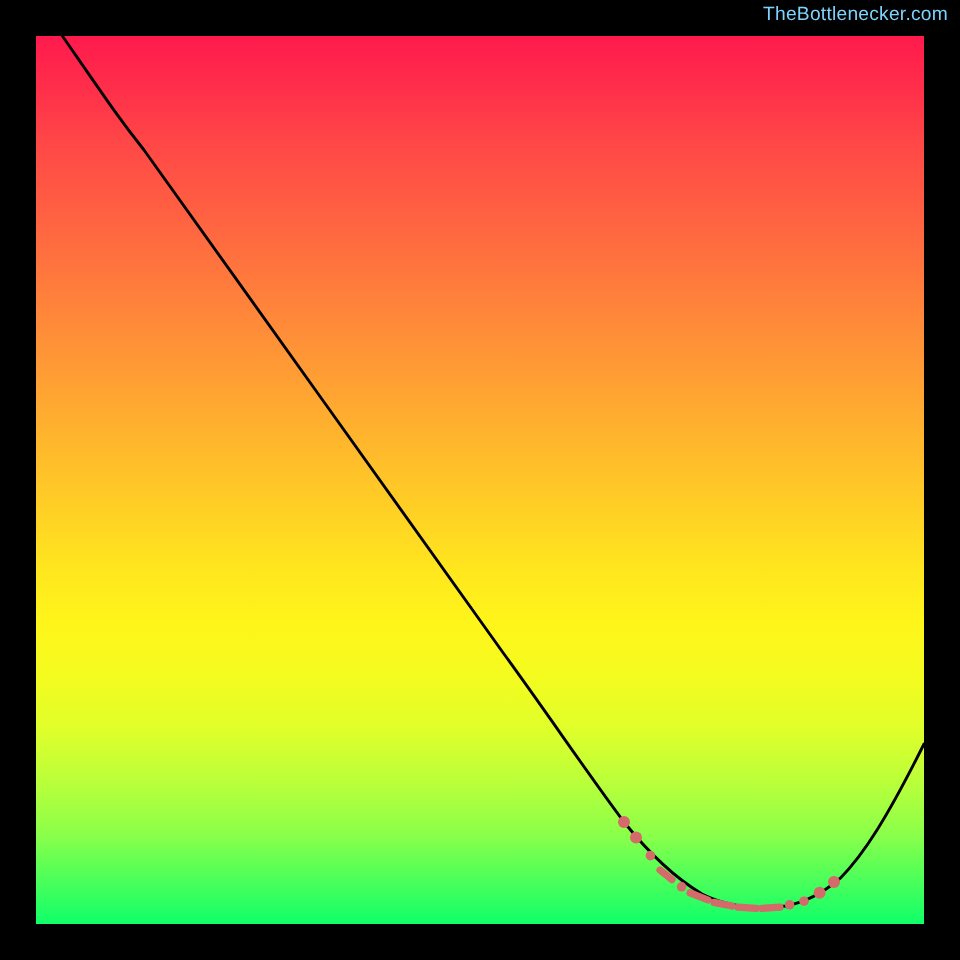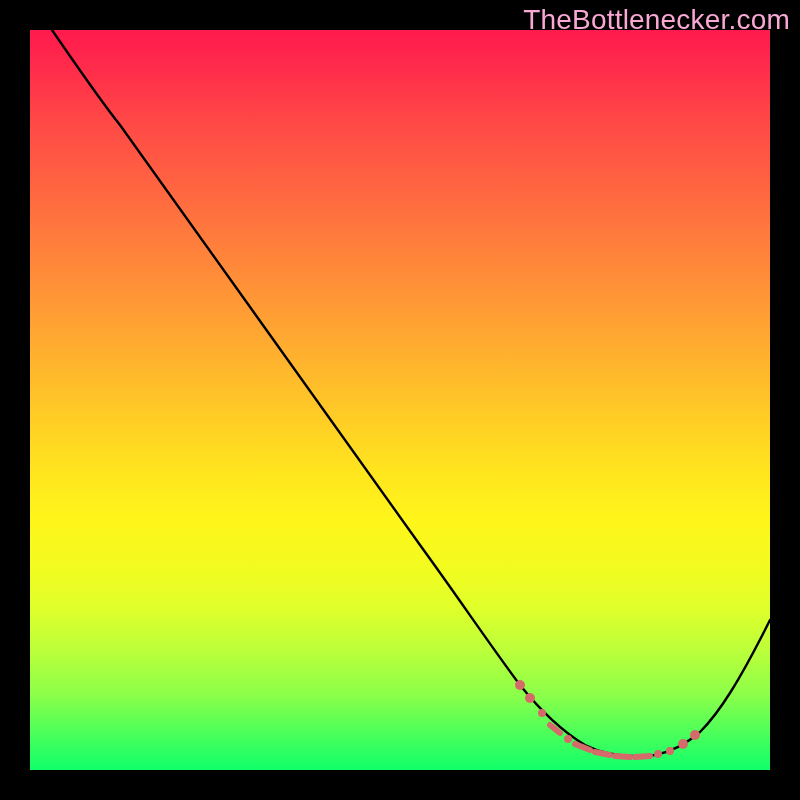--- a/index.html
+++ b/index.html
@@ -14,22 +14,22 @@
   .container {
     position: relative;
     width: 800px;
     height: 800px;
     background: #000000;
   }
   .source-label {
     position: absolute;
     top: 4px;
     right: 10px;
-    color: #f9a8d4;
-    font-size: 28px;
+    color: #7dd3fc;
+    font-size: 16px;
     font-weight: 500;
     letter-spacing: 0.2px;
   }
   .plot-area {
     position: absolute;
     left: 30px;
     top: 30px;
     width: 740px;
     height: 740px;
     

